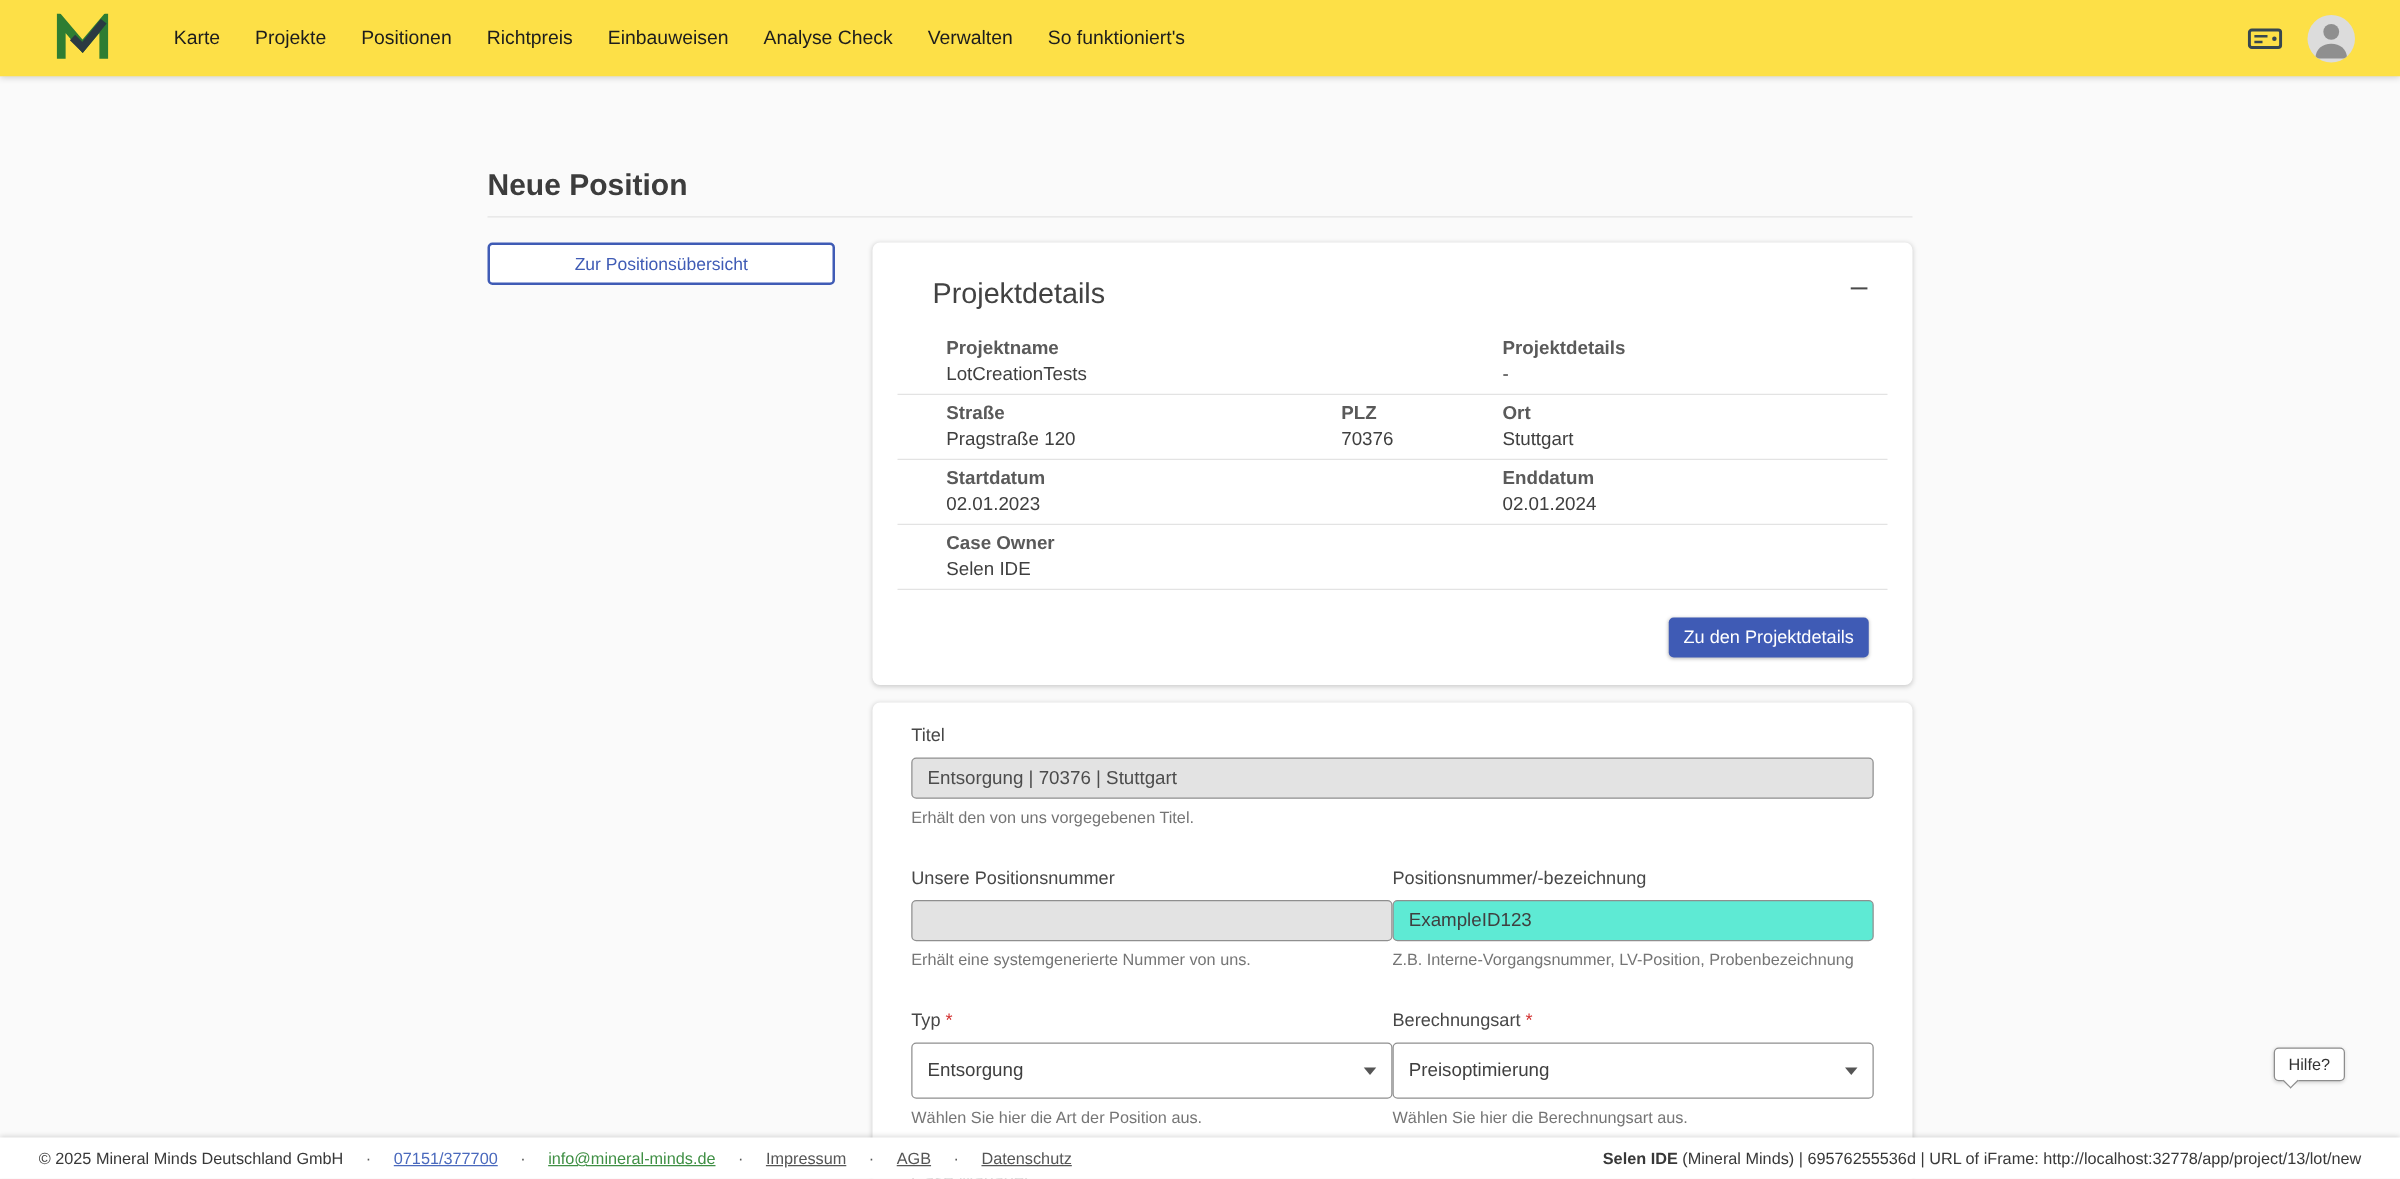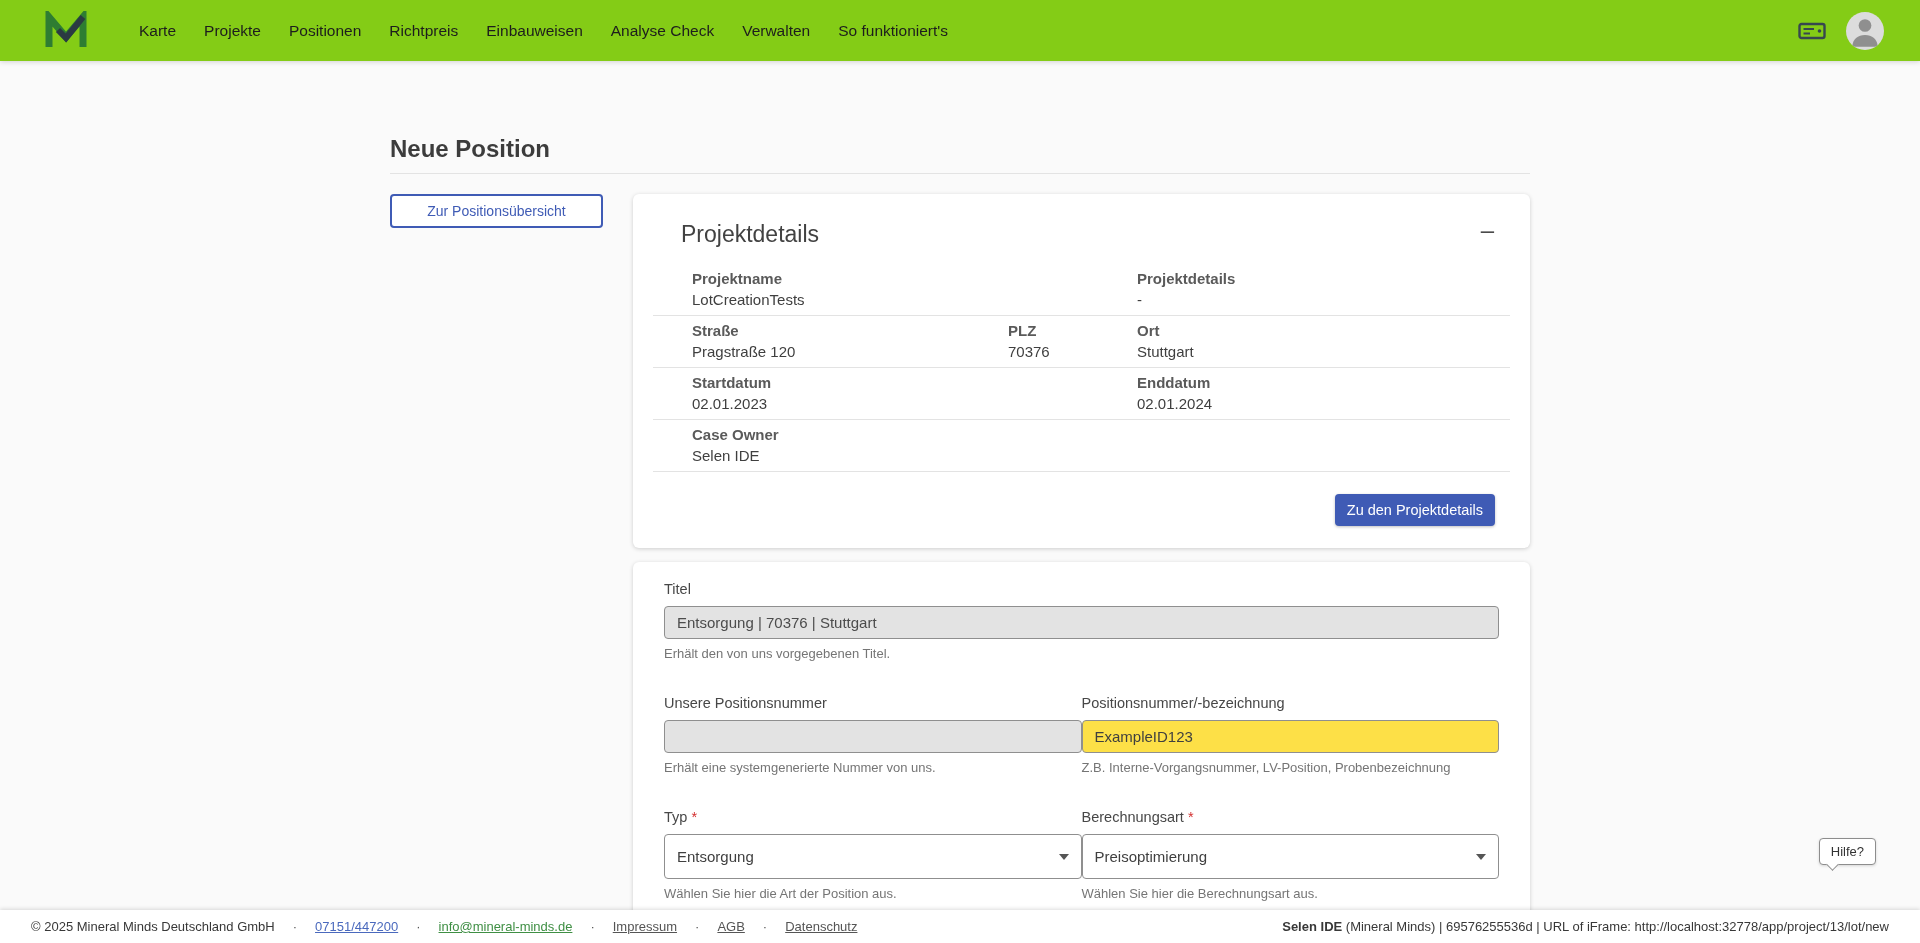--- a/index.html
+++ b/index.html
@@ -12,36 +12,36 @@
   *{box-sizing:border-box;}
   html,body{margin:0;padding:0;}
   body{
     width:1920px;height:943px;position:relative;overflow:hidden;
     background:#fafafa;
     font-family:"Liberation Sans", sans-serif;
     color:#3f3f3f;
   }
   
   .navbar{
-    position:fixed;top:0;left:0;right:0;height:61px;background:#84cc16;
+    position:fixed;top:0;left:0;right:0;height:61px;background:#fde047;
     box-shadow:0 1px 5px rgba(0,0,0,.16);
     display:flex;align-items:center;padding:0 36px 0 45px;z-index:30;
   }
   .logo{width:42px;height:40px;margin-right:52px;display:flex;align-items:center;cursor:pointer;}
   .nav{display:flex;gap:28px;flex:1;align-items:center;}
   .nav-item{font-size:15.5px;font-weight:500;color:#1d1d1d;text-decoration:none;cursor:pointer;white-space:nowrap;}
   .nav-right{display:flex;align-items:center;gap:20px;}
   .topbar-icon{display:flex;align-items:center;cursor:pointer;}
   .avatar{width:38px;height:38px;border-radius:50%;background:#dcdcdc;overflow:hidden;display:flex;align-items:flex-end;justify-content:center;cursor:pointer;}
   
   .main{padding-top:119px;}
   .container{width:1140px;margin:0 auto;}
   .page-title{font-size:24px;font-weight:700;color:#3c3c3c;line-height:28px;padding-bottom:10px;border-bottom:1px solid var(--divider);}
   .content-row{display:flex;gap:30px;margin-top:20px;align-items:flex-start;}
-  .left-col{width:213px;flex-shrink:0;}
+  .left-col{width:278px;flex-shrink:0;}
   .outline-btn{
     display:block;width:100%;height:34px;background:#fff;
     border:2px solid var(--primary);border-radius:4px;color:var(--primary);
     font-size:14px;font-weight:500;cursor:pointer;font-family:inherit;
   }
   .right-col{flex:1;min-width:0;padding-bottom:120px;}
   .card{background:#fff;border-radius:6px;box-shadow:0 1px 4px rgba(0,0,0,.18);}
   
   .card-project{padding:26px 20px 22px;}
   .card-head{display:flex;justify-content:space-between;align-items:flex-start;padding:0 10px 0 28px;}
@@ -57,21 +57,21 @@
     background:var(--primary);color:#fff;border:none;border-radius:4px;height:32px;
     padding:0 12px;font-size:14.5px;cursor:pointer;font-family:inherit;
     box-shadow:0 1px 3px rgba(0,0,0,.25);
   }
   
   .card-form{margin-top:14px;padding:18px 31px 70px;}
   .form-label{display:block;font-size:14.5px;color:#474747;line-height:18px;margin-bottom:8px;}
   .required{color:#d32f2f;}
   .text-input{
     width:100%;height:33px;border:1px solid var(--border-gray);border-radius:4px;
-    padding:0 12px;font-size:15px;color:#3f3f3f;background:#fde047;font-family:inherit;
+    padding:0 12px;font-size:15px;color:#3f3f3f;background:#5eead4;font-family:inherit;
   }
   .text-input:disabled{background:#e3e3e3;color:#4c4c4c;border-color:#8f8f8f;}
   .help{font-size:13px;color:#757575;margin-top:7px;line-height:16px;}
   .form-row{display:grid;grid-template-columns:1fr 1fr;margin-top:32px;}
   .form-group{margin-top:32px;}
   .form-group.first{margin-top:0;}
   .select{
     height:45px;border:1px solid var(--border-gray);border-radius:4px;background:#fff;
     display:flex;align-items:center;justify-content:space-between;padding:0 12px;
     font-size:15px;color:#3f3f3f;cursor:pointer;
@@ -267,21 +267,21 @@
 </div>
 
 <div class="help-bubble">
   <span>Hilfe?</span>
 </div>
 
 <footer class="footer">
   <div class="footer-left">
     <span>© 2025 Mineral Minds Deutschland GmbH</span>
     <span class="sep">·</span>
-    <a class="link-phone">07151/447200</a>
+    <a class="link-phone">07151/377700</a>
     <span class="sep">·</span>
     <a class="link-email">info@mineral-minds.de</a>
     <span class="sep">·</span>
     <a class="link-gray">Impressum</a>
     <span class="sep">·</span>
     <a class="link-gray">AGB</a>
     <span class="sep">·</span>
     <a class="link-gray">Datenschutz</a>
   </div>
   <div class="footer-right">

